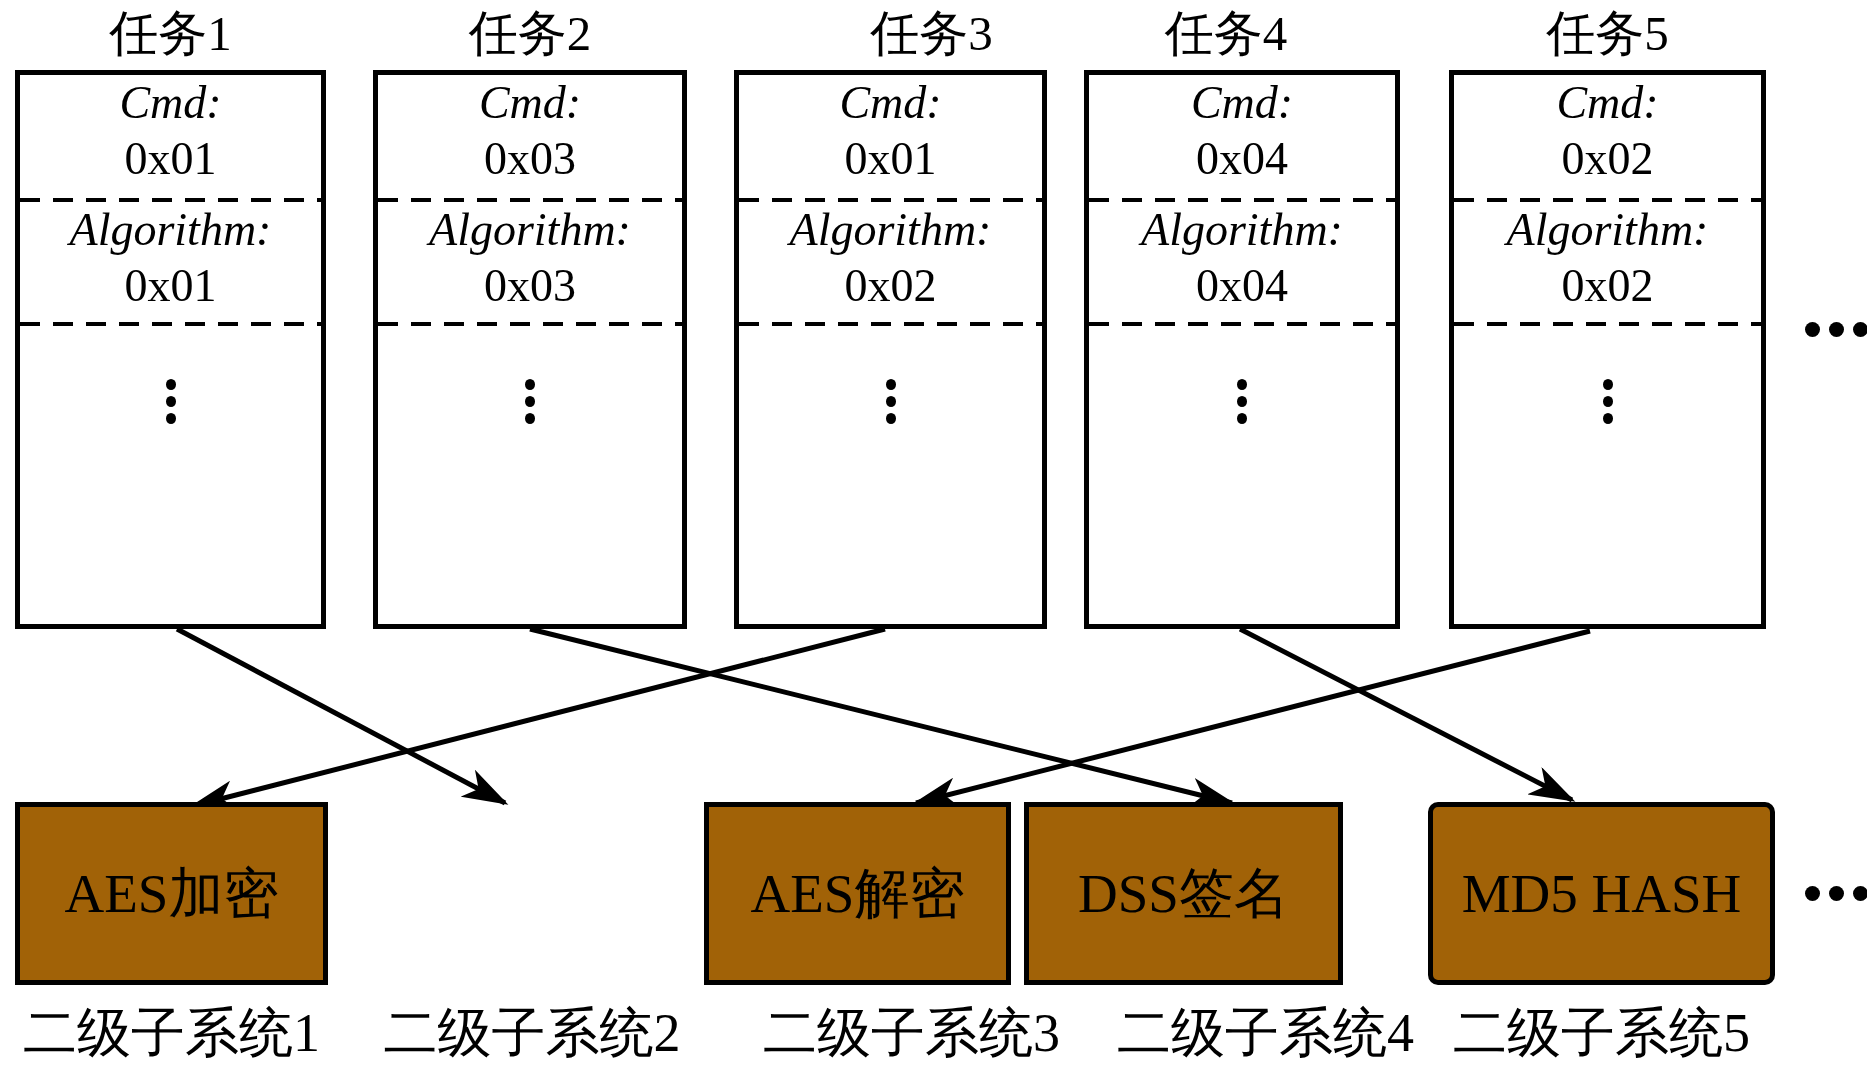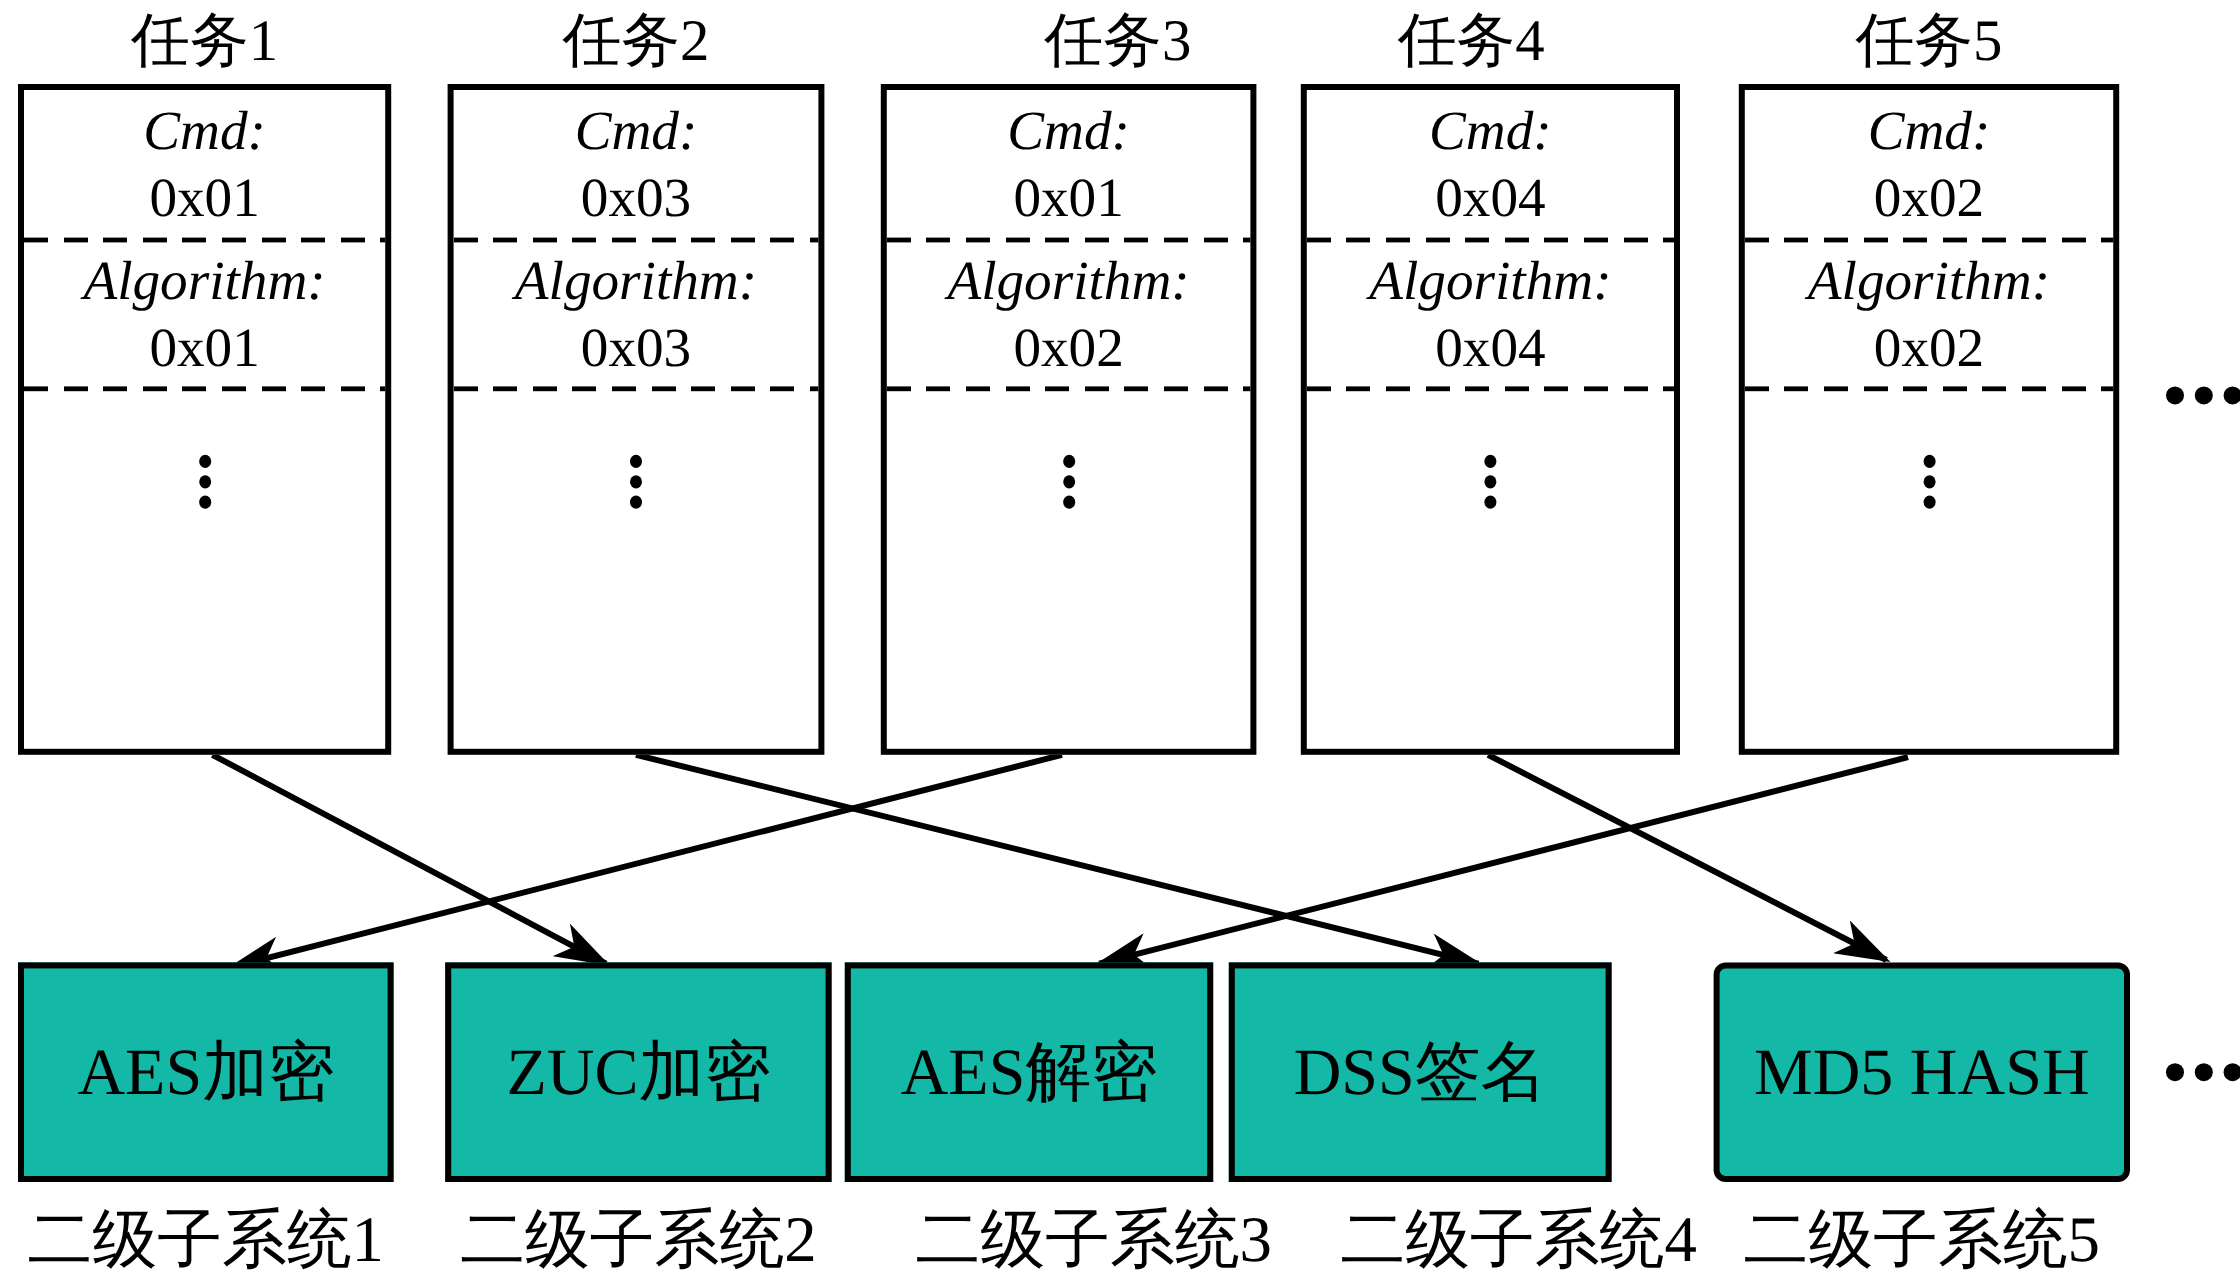--- a/index.html
+++ b/index.html
@@ -9,37 +9,37 @@
   }
   .task-title{
     position:absolute;top:4px;height:60px;line-height:60px;
     font-size:49px;text-align:center;white-space:nowrap;
   }
   .task-box{
     position:absolute;top:70px;height:559px;border:5px solid #000;
     box-sizing:border-box;background:#fff;display:flex;flex-direction:column;
   }
   .cell{
-    display:flex;flex-direction:column;align-items:center;justify-content:center;
+    display:flex;flex-direction:column;align-items:center;
     font-size:46px;line-height:56px;text-align:center;
   }
   .cell-cmd{height:123px;}
   .cell-alg{height:120px;}
   .cell-rest{flex:1;display:flex;flex-direction:column;align-items:center;}
   .field-label{font-style:italic;white-space:nowrap;}
   .field-value{font-style:normal;white-space:nowrap;}
   .dashline{
     height:4px;width:100%;
     background-image:repeating-linear-gradient(90deg,#000 0 20px,transparent 20px 33px);
   }
   .vdots{margin-top:50px;display:flex;flex-direction:column;align-items:center;}
   .vdots i{display:block;width:10px;height:11px;border-radius:50%;background:#000;margin:3px 0;}
   .sub-box{
     position:absolute;top:802px;height:183px;border:5px solid #000;
-    box-sizing:border-box;background:#14b8a6;display:flex;align-items:center;justify-content:center;
+    box-sizing:border-box;background:#a16207;display:flex;align-items:center;justify-content:center;
     font-size:55px;white-space:nowrap;
   }
   .sub-caption{
     position:absolute;top:998px;height:70px;line-height:70px;
     font-size:54px;text-align:center;white-space:nowrap;
   }
   .hdots{position:absolute;display:flex;flex-direction:row;align-items:center;}
   .hdots i{display:block;width:15px;height:15px;border-radius:50%;background:#000;margin:0 4.5px;}
   .arrow-layer{position:absolute;left:0;top:0;width:1867px;height:1071px;}
   .arrow-layer line{stroke:#000;stroke-width:5;}
@@ -170,23 +170,20 @@
 
   <div class="hdots" style="left:1800px;top:322px;">
       <i></i>
       <i></i>
       <i></i>
     </div>
 
   <div class="sub-box" style="left:15px;width:313px;">
     <span>AES加密</span>
   </div>
-  <div class="sub-box" style="left:371px;width:322px;">
-    <span>ZUC加密</span>
-  </div>
   <div class="sub-box" style="left:704px;width:307px;">
     <span>AES解密</span>
   </div>
   <div class="sub-box" style="left:1024px;width:319px;">
     <span>DSS签名</span>
   </div>
   <div class="sub-box" style="left:1428px;width:347px;border-radius:10px;">
     <span>MD5 HASH</span>
   </div>
 

